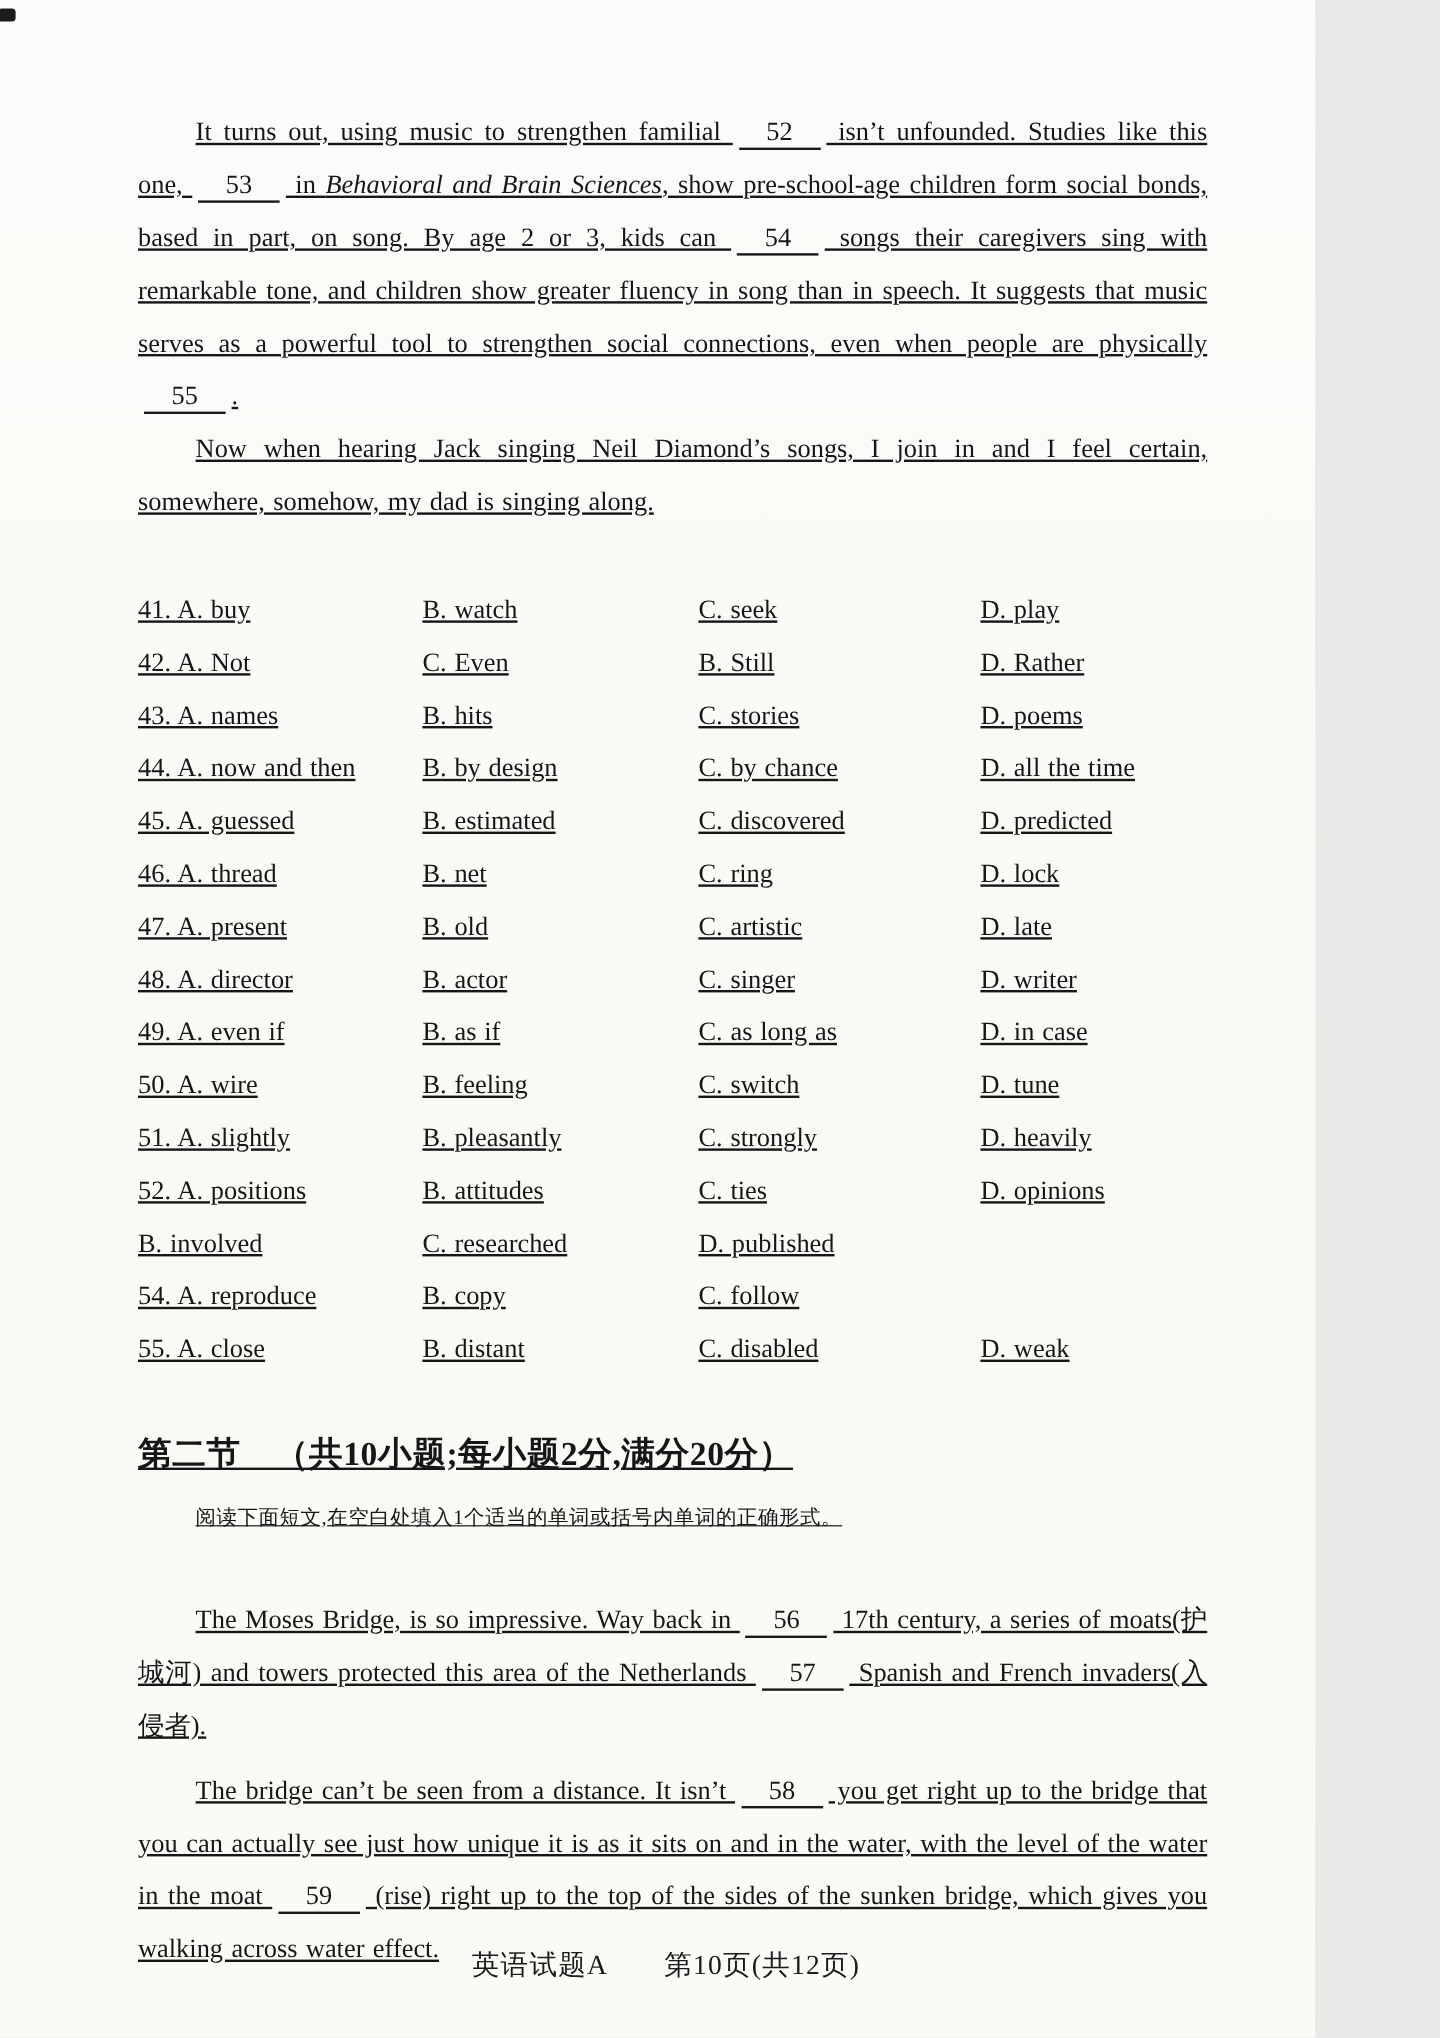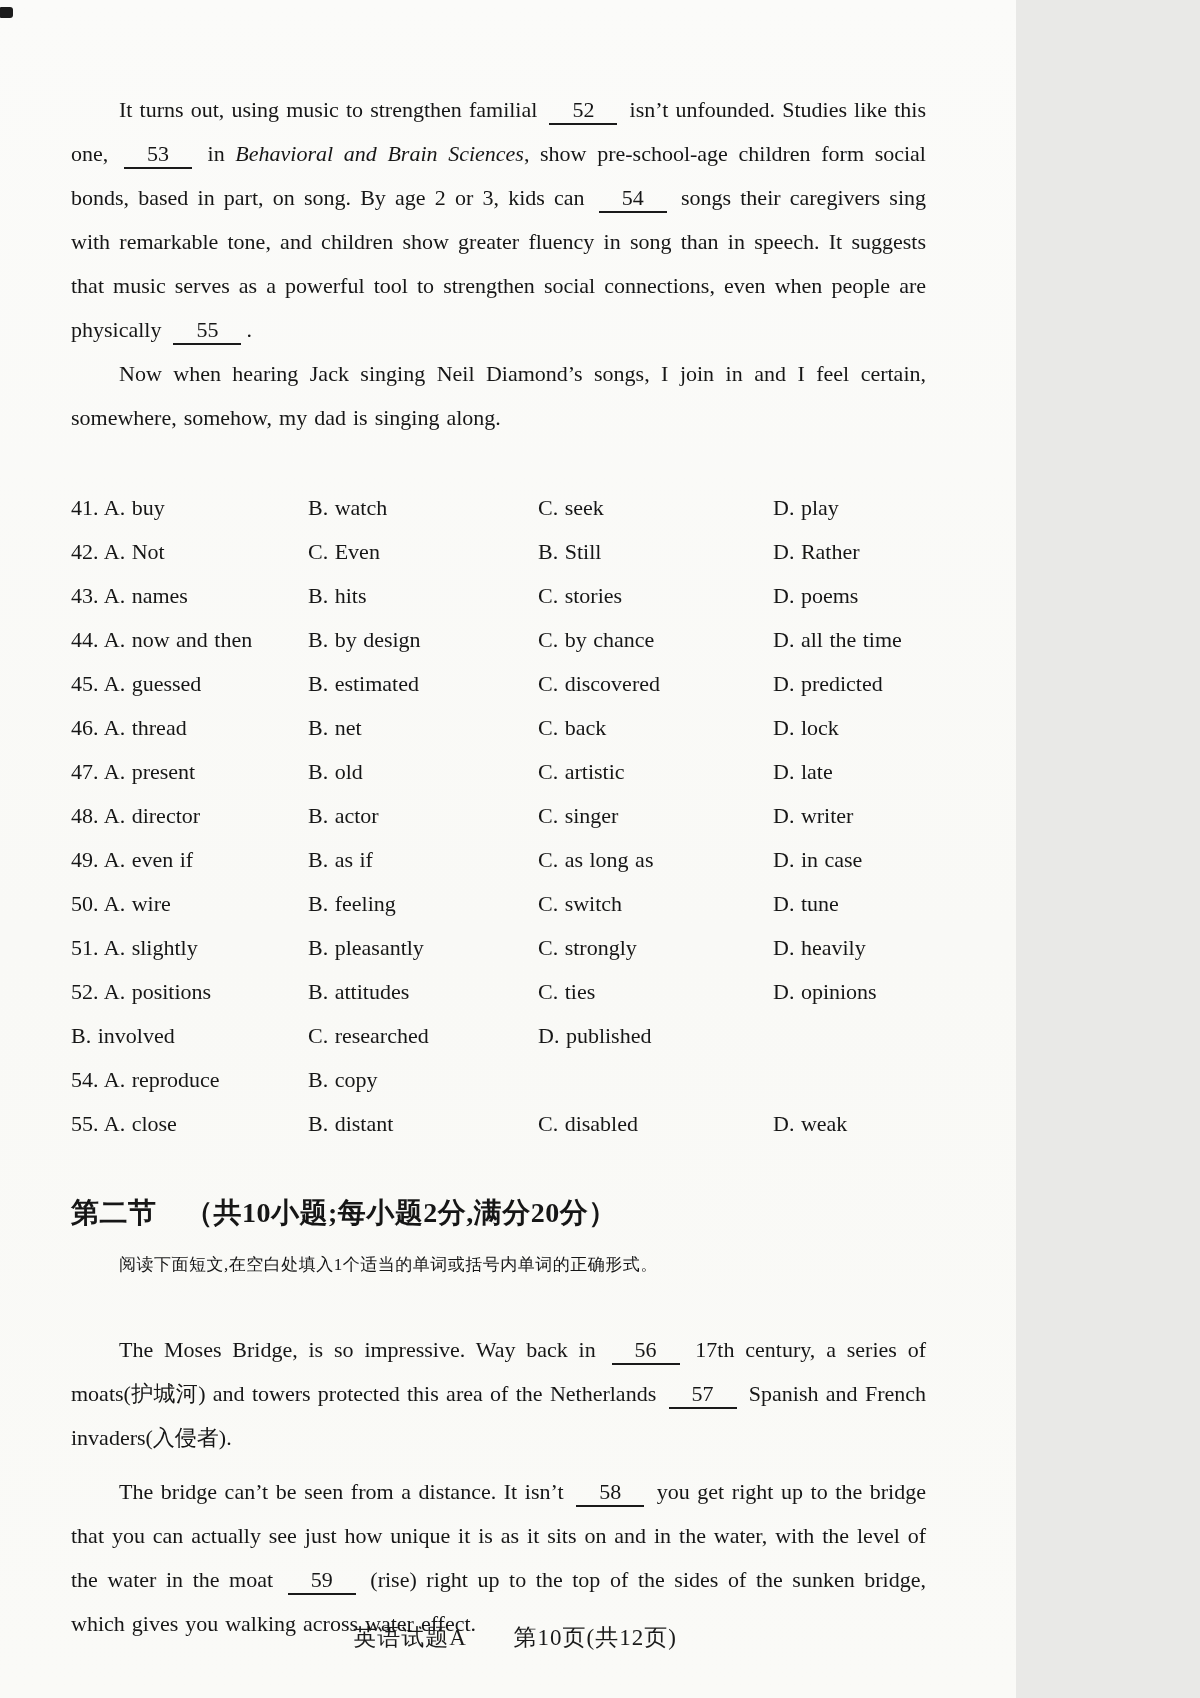--- a/index.html
+++ b/index.html
@@ -3,27 +3,28 @@
 <meta charset="utf-8">
 <style>
   html, body { margin: 0; padding: 0; }
   body {
     width: 1200px;
     background: #e9e9e7;
     font-family: "Liberation Serif", "DejaVu Serif", serif;
   }
   .page {
     position: relative;
-    width: 1016px;
+    width: 1096px;
     height: 1698px;
     box-sizing: border-box;
-    padding: 88px 90px 0 71px;
+    padding: 88px 90px 0 115px;
     background: linear-gradient(180deg, #fbfbf9 0%, #f9f9f6 55%, #fafaf7 100%);
     color: #161616;
     overflow: hidden;
+    text-decoration: underline;
   }
   .scan-mark {
     position: absolute;
     left: 0; top: 7px;
     width: 13px; height: 11px;
     background: #1c1c1c;
     border-radius: 1px 3px 3px 1px;
   }
   .para {
     margin: 0;
@@ -115,21 +116,21 @@
       </div>
       <div class="opt-row">
         <div class="opt-cell">45. A. guessed</div>
         <div class="opt-cell">B. estimated</div>
         <div class="opt-cell">C. discovered</div>
         <div class="opt-cell">D. predicted</div>
       </div>
       <div class="opt-row">
         <div class="opt-cell">46. A. thread</div>
         <div class="opt-cell">B. net</div>
-        <div class="opt-cell">C. back</div>
+        <div class="opt-cell">C. ring</div>
         <div class="opt-cell">D. lock</div>
       </div>
       <div class="opt-row">
         <div class="opt-cell">47. A. present</div>
         <div class="opt-cell">B. old</div>
         <div class="opt-cell">C. artistic</div>
         <div class="opt-cell">D. late</div>
       </div>
       <div class="opt-row">
         <div class="opt-cell">48. A. director</div>
@@ -162,20 +163,21 @@
         <div class="opt-cell">D. opinions</div>
       </div>
       <div class="opt-row">
         <div class="opt-cell">B. involved</div>
         <div class="opt-cell">C. researched</div>
         <div class="opt-cell">D. published</div>
       </div>
       <div class="opt-row">
         <div class="opt-cell">54. A. reproduce</div>
         <div class="opt-cell">B. copy</div>
+        <div class="opt-cell">C. follow</div>
       </div>
       <div class="opt-row">
         <div class="opt-cell">55. A. close</div>
         <div class="opt-cell">B. distant</div>
         <div class="opt-cell">C. disabled</div>
         <div class="opt-cell">D. weak</div>
       </div>
     </div>
 
   <p class="sec-heading">第二节　（共10小题;每小题2分,满分20分）</p>

